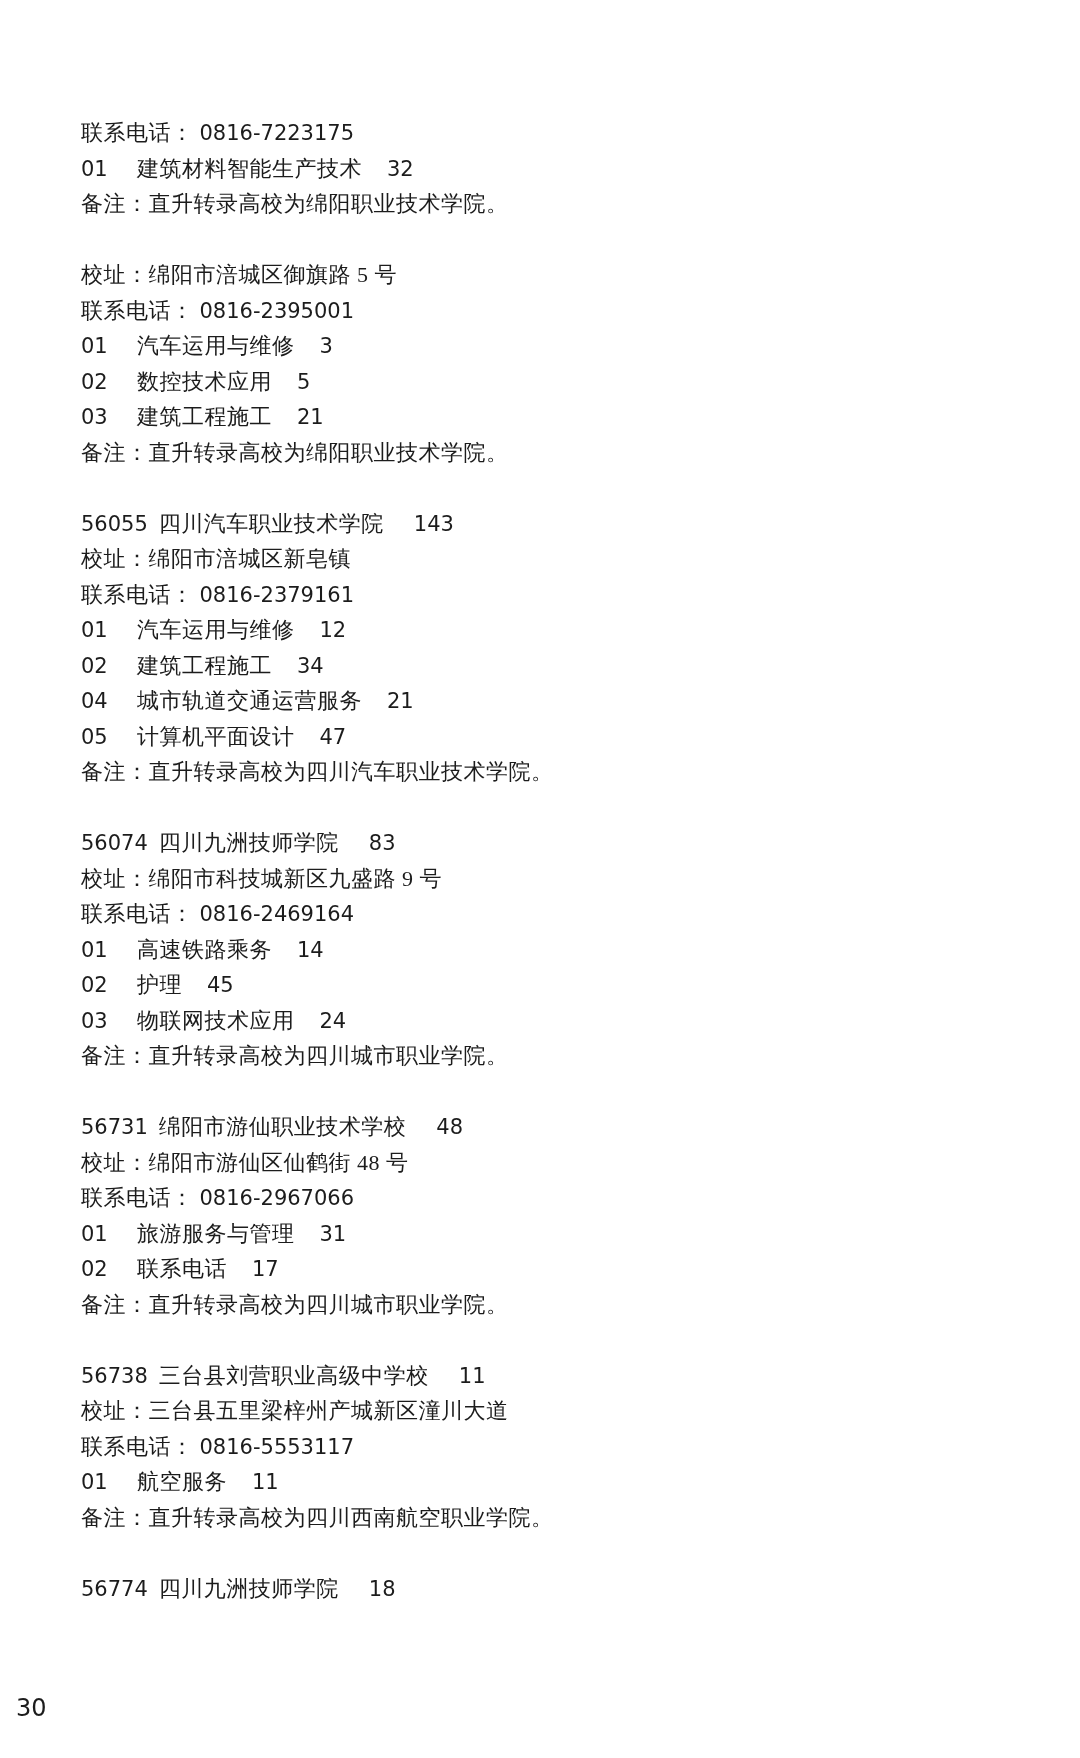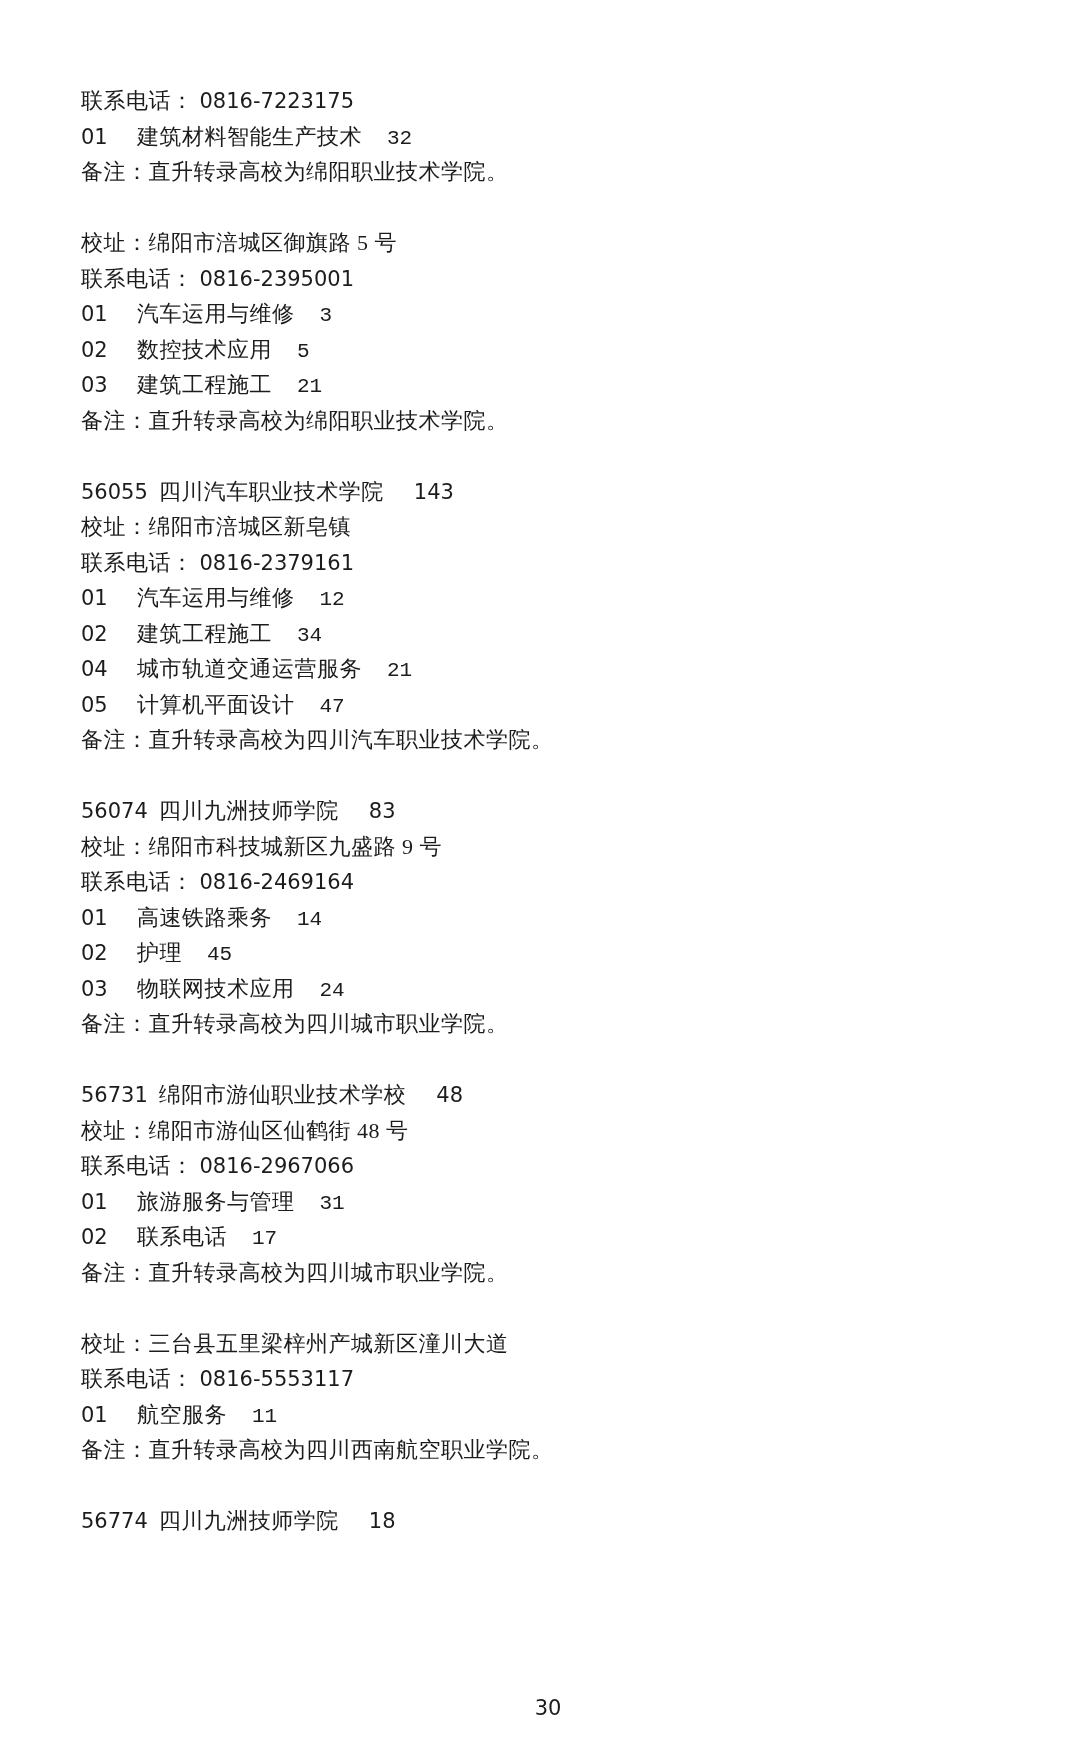--- a/index.html
+++ b/index.html
@@ -12,42 +12,41 @@
   .page {
     position: relative;
     width: 1080px; height: 1758px;
     background: #ffffff;
     overflow: hidden;
   }
   .content {
     position: absolute;
     left: 81px; top: 83px;
   }
-  .block { margin-bottom: 35.5px; }
+  .block { margin-bottom: 35.5px; margin-top: 32px; }
   .line {
     height: 35.5px; line-height: 35.5px;
     font-size: 22px;
     white-space: nowrap;
     letter-spacing: 0.5px;
   }
   .num {
     font-family: "DejaVu Sans", "Liberation Sans", sans-serif;
     font-size: 21px;
     letter-spacing: 0px;
   }
   .header .code { margin-right: 11px; }
   .header .quota { margin-left: 30px; }
   .major .major-no { display: inline-block; width: 56px; }
-  .major .major-quota { margin-left: 25px; font-family: Liberation Mono, monospace; }
+  .major .major-quota { margin-left: 25px; }
   .phone .phone-number { margin-left: 6px; }
   .page-number {
     position: absolute;
     left: 16px; right: 0; top: 1694px;
-    text-align: center;
-    font-size: 21px;
+    font-size: 24px;
     height: 28px; line-height: 28px;
   }
 </style>
 </head>
 <body>
 
 <div class="page">
   <div class="content">
 
     <section class="block">
@@ -89,20 +88,21 @@
     <section class="block">
       <div class="line header"><span class="num code">56731</span><span>绵阳市游仙职业技术学校</span><span class="num quota">48</span></div>
       <div class="line"><span>校址：</span><span>绵阳市游仙区仙鹤街 48 号</span></div>
       <div class="line phone"><span>联系电话：</span><span class="num phone-number">0816-2967066</span></div>
       <div class="line major"><span class="num major-no">01</span><span>旅游服务与管理</span><span class="num major-quota">31</span></div>
       <div class="line major"><span class="num major-no">02</span><span>联系电话</span><span class="num major-quota">17</span></div>
       <div class="line">备注：直升转录高校为四川城市职业学院。</div>
     </section>
 
     <section class="block">
+      <div class="line header"><span class="num code">56738</span><span>三台县刘营职业高级中学校</span><span class="num quota">11</span></div>
       <div class="line"><span>校址：</span><span>三台县五里梁梓州产城新区潼川大道</span></div>
       <div class="line phone"><span>联系电话：</span><span class="num phone-number">0816-5553117</span></div>
       <div class="line major"><span class="num major-no">01</span><span>航空服务</span><span class="num major-quota">11</span></div>
       <div class="line">备注：直升转录高校为四川西南航空职业学院。</div>
     </section>
 
     <section class="block">
       <div class="line header"><span class="num code">56774</span><span>四川九洲技师学院</span><span class="num quota">18</span></div>
     </section>
 

